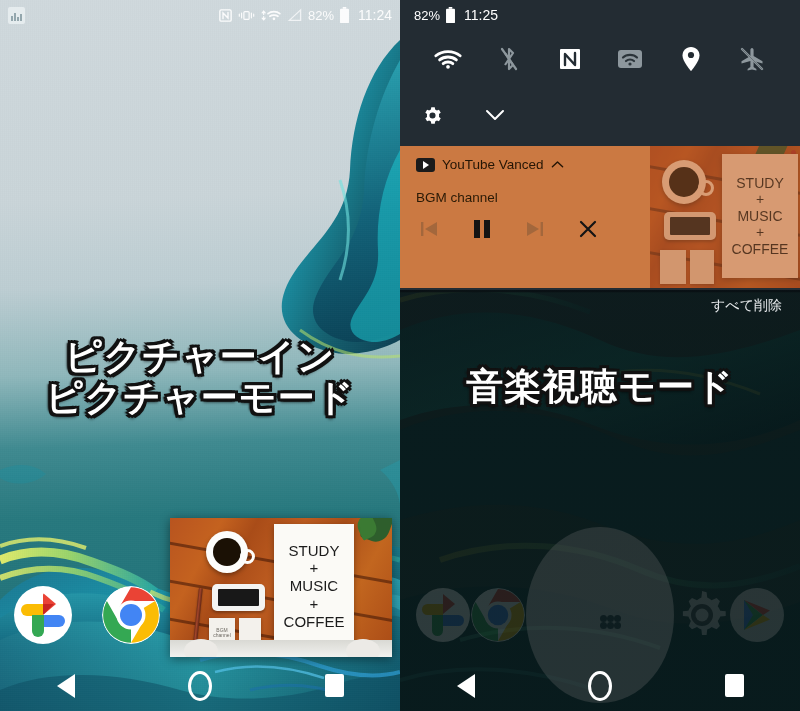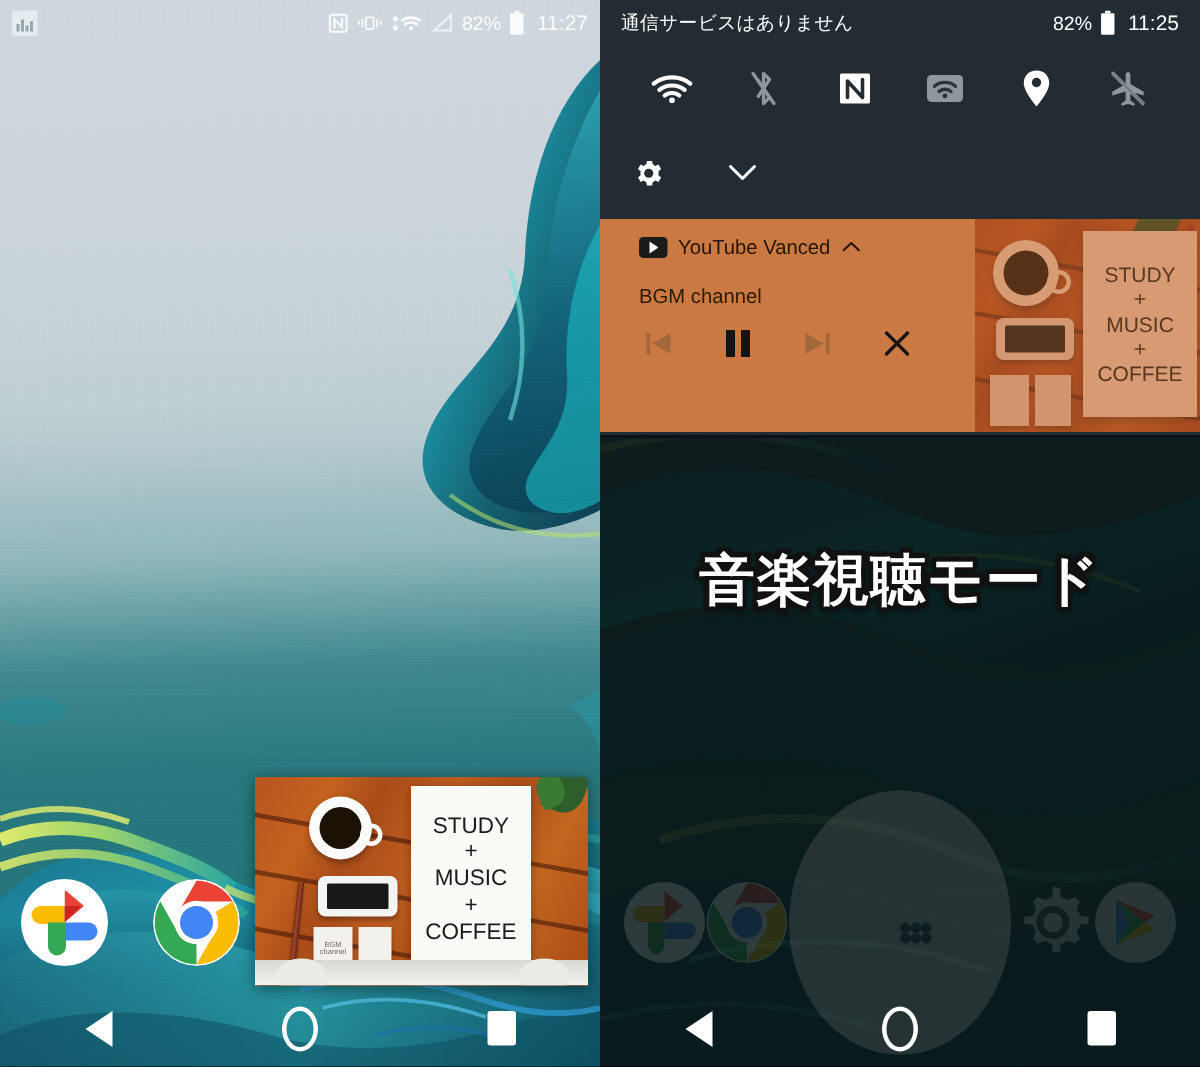--- a/index.html
+++ b/index.html
@@ -127,21 +127,21 @@
   .date-row { position:relative; display:flex; align-items:center; height:46px; padding:0 22px; color:#e8eaec; }
   .date-text { font-size:15px; flex:1; }
   .date-actions { display:flex; align-items:center; gap:42px; }
 
   
   .notif { position:relative; margin:8px 0 0 0; height:142px; overflow:hidden;
            background:#cb7942; }
   .notif-art { position:absolute; right:0; top:0; width:150px; height:142px; overflow:hidden; }
   .notif-art .tint { position:absolute; inset:0; background:rgba(203,121,66,.58); mix-blend-mode:multiply; }
   .notif-art .tint2 { position:absolute; inset:0; background:rgba(203,121,66,.35); }
-  .notif-body { position:relative; z-index:3; padding:11px 0 0 26px; color:#1d1203; }
+  .notif-body { position:relative; z-index:3; padding:11px 0 0 16px; color:#1d1203; }
   .notif-app { display:flex; align-items:center; gap:7px; font-size:13.5px; color:#241505; }
   .yt-badge { width:19px;height:14px; background:#1b1b1b; border-radius:3px;
               display:flex; align-items:center; justify-content:center; }
   .yt-badge:after { content:""; border-left:6px solid #fff; border-top:4px solid transparent;
                     border-bottom:4px solid transparent; margin-left:1px; }
   .notif-title { font-size:15px; color:#140c02; margin-top:8px; letter-spacing:.1px; }
   .notif-sub { font-size:13.5px; color:#2a1a06; margin-top:18px; }
   .notif-controls { display:flex; align-items:center; gap:27px; margin-top:11px; }
   .ctrl { width:26px;height:26px; display:flex;align-items:center;justify-content:center; }
   .clear-all { position:relative; z-index:29; text-align:right; padding:9px 18px 0 0;
@@ -247,24 +247,28 @@
               <path d="M17 2 L17 15 L3 15 Z" fill="none" stroke="#fff" stroke-width="1.6" opacity=".75"></path>
             </svg>
         </span>
         <span class="sb-batt">82%</span>
         <span class="ico">
           <svg width="11" height="17" viewBox="0 0 12 19">
               <rect x="4" y="0" width="4" height="2" fill="#fff"></rect>
               <rect x="1" y="2" width="10" height="16" rx="1" fill="#fff"></rect>
             </svg>
         </span>
-        <span class="sb-time">11:27</span>
-      </div>
-    </div>
-
+        <span class="sb-time">11:24</span>
+      </div>
+    </div>
+
+    <div class="overlay-label overlay-left">
+      <div>ピクチャーイン</div>
+      <div>ピクチャーモード</div>
+    </div>
 
     <div class="dock" style="padding-left:14px; gap:30px;">
       <div class="dock-icon photos" style="width:58px;height:58px;">
         <i style="left:29px;top:7px;width:0;height:0;border-left:13px solid #ea4335;border-bottom:11px solid transparent;border-top:11px solid transparent;border-radius:2px;"></i>
         <i style="left:7px;top:18px;width:22px;height:12px;background:#fbbc04;border-radius:11px 0 0 11px;"></i>
         <i style="left:29px;top:29px;width:22px;height:12px;background:#4285f4;border-radius:0 11px 11px 0;"></i>
         <i style="left:18px;top:29px;width:12px;height:22px;background:#34a853;border-radius:0 0 11px 11px;"></i>
         <i style="left:18px;top:7px;width:11px;height:22px;background:#ea4335;border-radius:11px 11px 0 0;opacity:0;"></i>
         <i style="left:29px;top:18px;width:0;height:0;border-top:11px solid #c5221f;border-right:11px solid transparent;opacity:.9;"></i>
       </div>
@@ -350,23 +354,20 @@
         <path d="M0,680 C60,662 130,668 190,688" stroke="#1d5a58" stroke-width="4" fill="none" opacity=".4"></path>
       </svg>
     </div>
 
     <div class="shade-scrim"></div>
 
     <div class="shade">
       <div class="shade-bg"></div>
 
       <div class="statusbar" style="position:relative; padding:0 14px;">
-        <div class="sb-left">
-          <span class="sb-text">通信サービスはありません</span>
-        </div>
         <div class="sb-right">
           <span class="sb-batt">82%</span>
           <span class="ico">
             <svg width="11" height="17" viewBox="0 0 12 19">
                 <rect x="4" y="0" width="4" height="2" fill="#fff"></rect>
                 <rect x="1" y="2" width="10" height="16" rx="1" fill="#fff"></rect>
               </svg>
           </span>
           <span class="sb-time">11:25</span>
         </div>
@@ -500,20 +501,21 @@
             </span>
             <span class="ctrl">
               <svg width="20" height="20" viewBox="0 0 20 20">
                   <path d="M3 3 L17 17 M17 3 L3 17" stroke="#141414" stroke-width="2.2" stroke-linecap="round"></path>
                 </svg>
             </span>
           </div>
         </div>
       </div>
 
+      <div class="clear-all">すべて削除</div>
     </div>
 
     <div class="overlay-label overlay-right">音楽視聴モード</div>
 
     <div class="dock" style="padding:0 16px; justify-content:space-between; opacity:.38;">
       <div class="dock-icon photos" style="width:54px;height:54px;">
         <i style="left:27px;top:6px;width:0;height:0;border-left:12px solid #ea4335;border-bottom:10px solid transparent;border-top:10px solid transparent;"></i>
         <i style="left:6px;top:16px;width:21px;height:11px;background:#fbbc04;border-radius:11px 0 0 11px;"></i>
         <i style="left:27px;top:27px;width:21px;height:11px;background:#4285f4;border-radius:0 11px 11px 0;"></i>
         <i style="left:16px;top:27px;width:11px;height:21px;background:#34a853;border-radius:0 0 11px 11px;"></i>

